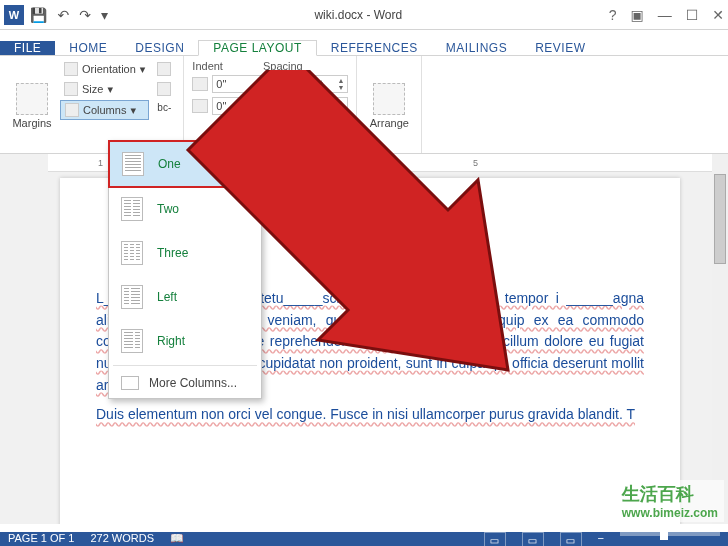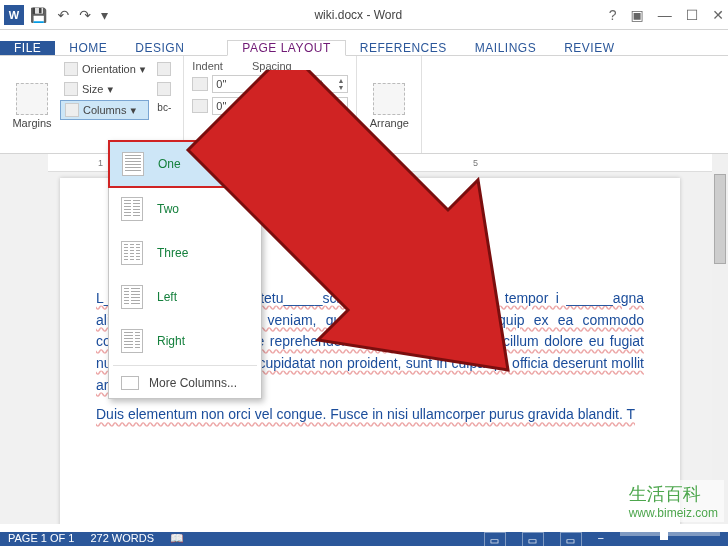--- a/index.html
+++ b/index.html
@@ -11,21 +11,21 @@
 .titlebar .qat { display: flex; gap: 10px; align-items: center; }
 .titlebar .qat span { color: #555; font-size: 14px; cursor: default; }
 .titlebar .title { flex: 1; text-align: center; font-size: 12px; color: #444; }
 .titlebar .winbtns { display: flex; gap: 14px; align-items: center; color: #666; font-size: 14px; }
 .titlebar .winbtns span { cursor: default; }
 
 
 .tabs { height: 26px; background: #fff; display: flex; align-items: flex-end; border-bottom: 1px solid #d4d4d4; }
 .tab { padding: 0 14px; font-size: 12px; color: #2b579a; display: flex; align-items: center; cursor: default; letter-spacing: 0.5px; }
 .tab.file { background: #2b579a; color: #fff; }
-.tab.active { border: 1px solid #d4d4d4; border-bottom: 1px solid #fff; background: #fff; color: #701a75; margin-bottom: -1px; margin-left: 29px; }
+.tab.active { border: 1px solid #d4d4d4; border-bottom: 1px solid #fff; background: #fff; color: #15803d; margin-bottom: -1px; }
 
 
 .ribbon { height: 98px; background: #fff; border-bottom: 1px solid #d4d4d4; display: flex; }
 .group { border-right: 1px solid #e0e0e0; padding: 4px 8px 2px 8px; display: flex; flex-direction: column; }
 .group-body { flex: 1; display: flex; gap: 4px; }
 .group-label { text-align: center; font-size: 10px; color: #777; padding-top: 2px; }
 .big-btn { width: 48px; display: flex; flex-direction: column; align-items: center; justify-content: center; gap: 2px; font-size: 11px; color: #444; }
 .big-btn .ico { width: 32px; height: 32px; border: 1px dashed #bbb; background: #f6f6f6; }
 .small-stack { display: flex; flex-direction: column; gap: 2px; justify-content: flex-start; }
 .small-btn { display: flex; align-items: center; gap: 4px; font-size: 11px; color: #444; padding: 2px 4px; white-space: nowrap; }
@@ -62,21 +62,21 @@
 .status { position: absolute; left: 0; right: 0; bottom: 0; height: 14px; background: #2b579a; color: #fff; font-size: 11px; display: flex; align-items: flex-start; padding: 0 8px; gap: 16px; }
 .status .spacer { flex: 1; }
 .status .viewbtn { width: 22px; height: 16px; border: 1px solid rgba(255,255,255,0.4); display: flex; align-items: center; justify-content: center; font-size: 10px; }
 .status .slider { width: 100px; height: 4px; background: rgba(255,255,255,0.4); position: relative; }
 .status .slider .knob { position: absolute; left: 40px; top: -4px; width: 8px; height: 12px; background: #fff; }
 
 
 .bigarrow { position: absolute; left: 168px; top: 70px; z-index: 20; pointer-events: none; }
 
 
-.watermark { position: absolute; right: 4px; bottom: 24px; z-index: 30; font-size: 18px; color: #4da64d; text-shadow: 0 0 2px #fff, 0 0 2px #fff; font-family: "KaiTi","STKaiti",serif; background: rgba(255,255,255,0.6); padding: 2px 6px; }
+.watermark { position: absolute; right: 4px; bottom: 24px; z-index: 30; font-size: 18px; color: #4da64d; text-shadow: 0 0 2px #fff, 0 0 2px #fff; font-family: "KaiTi","STKaiti",serif; background: rgba(255,255,255,0.6); padding: 2px 6px; font-weight: bold; }
 .watermark .url { font-size: 12px; color: #4da64d; display: block; font-family: sans-serif; }
 </style>
 </head>
 <body>
 
 <div class="titlebar">
   <div class="word-icon">W</div>
   <div class="qat">
     <span>💾</span>
     <span>↶</span>
@@ -136,21 +136,21 @@
           </div>
         <div class="small-btn">
             <span style="font-size:10px">bc-</span>
           </div>
       </div>
     </div>
   </div>
 
   <div class="group">
     <div class="group-body" style="flex-direction:column;gap:0">
-      <div style="display:flex;gap:29px">
+      <div style="display:flex;gap:40px">
         <span class="subhead">Indent</span>
         <span class="subhead">Spacing</span>
       </div>
       <div style="display:flex;gap:8px">
         <div class="small-stack">
           <div class="spin-row">
               <span class="ico"></span>
               <div class="spin-input">
                 <span>0"</span>
                 <span class="arrows">

